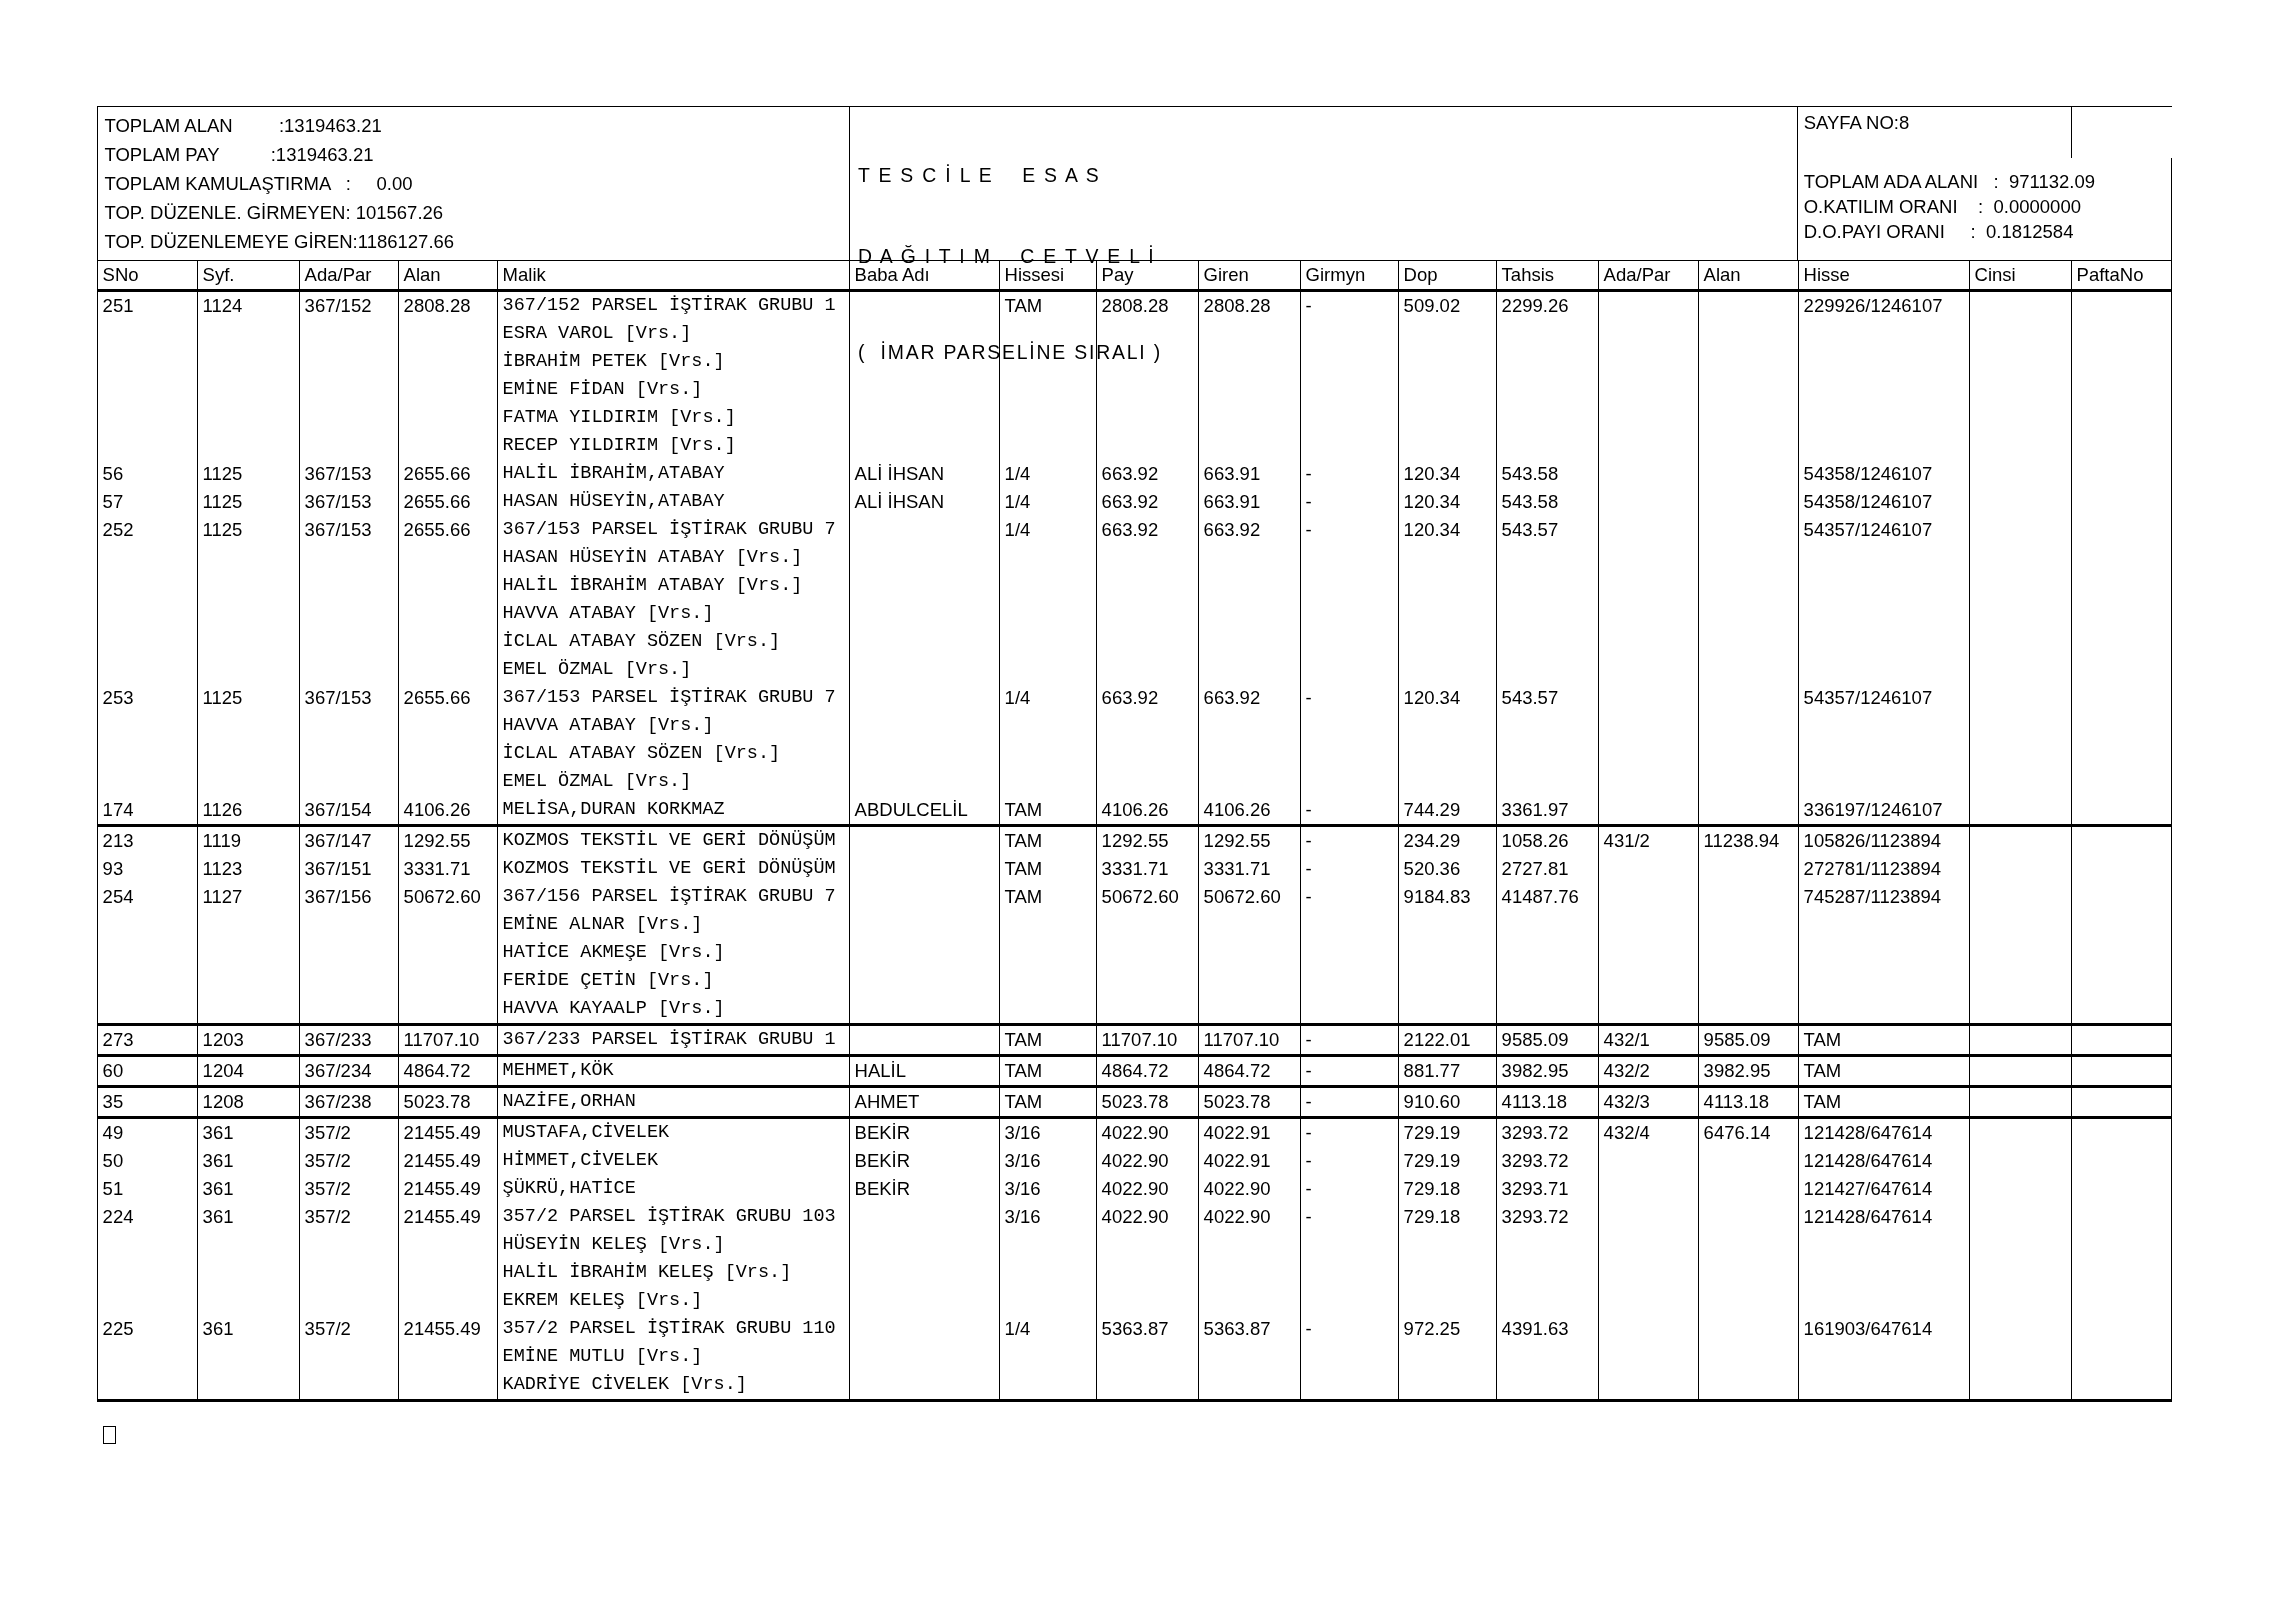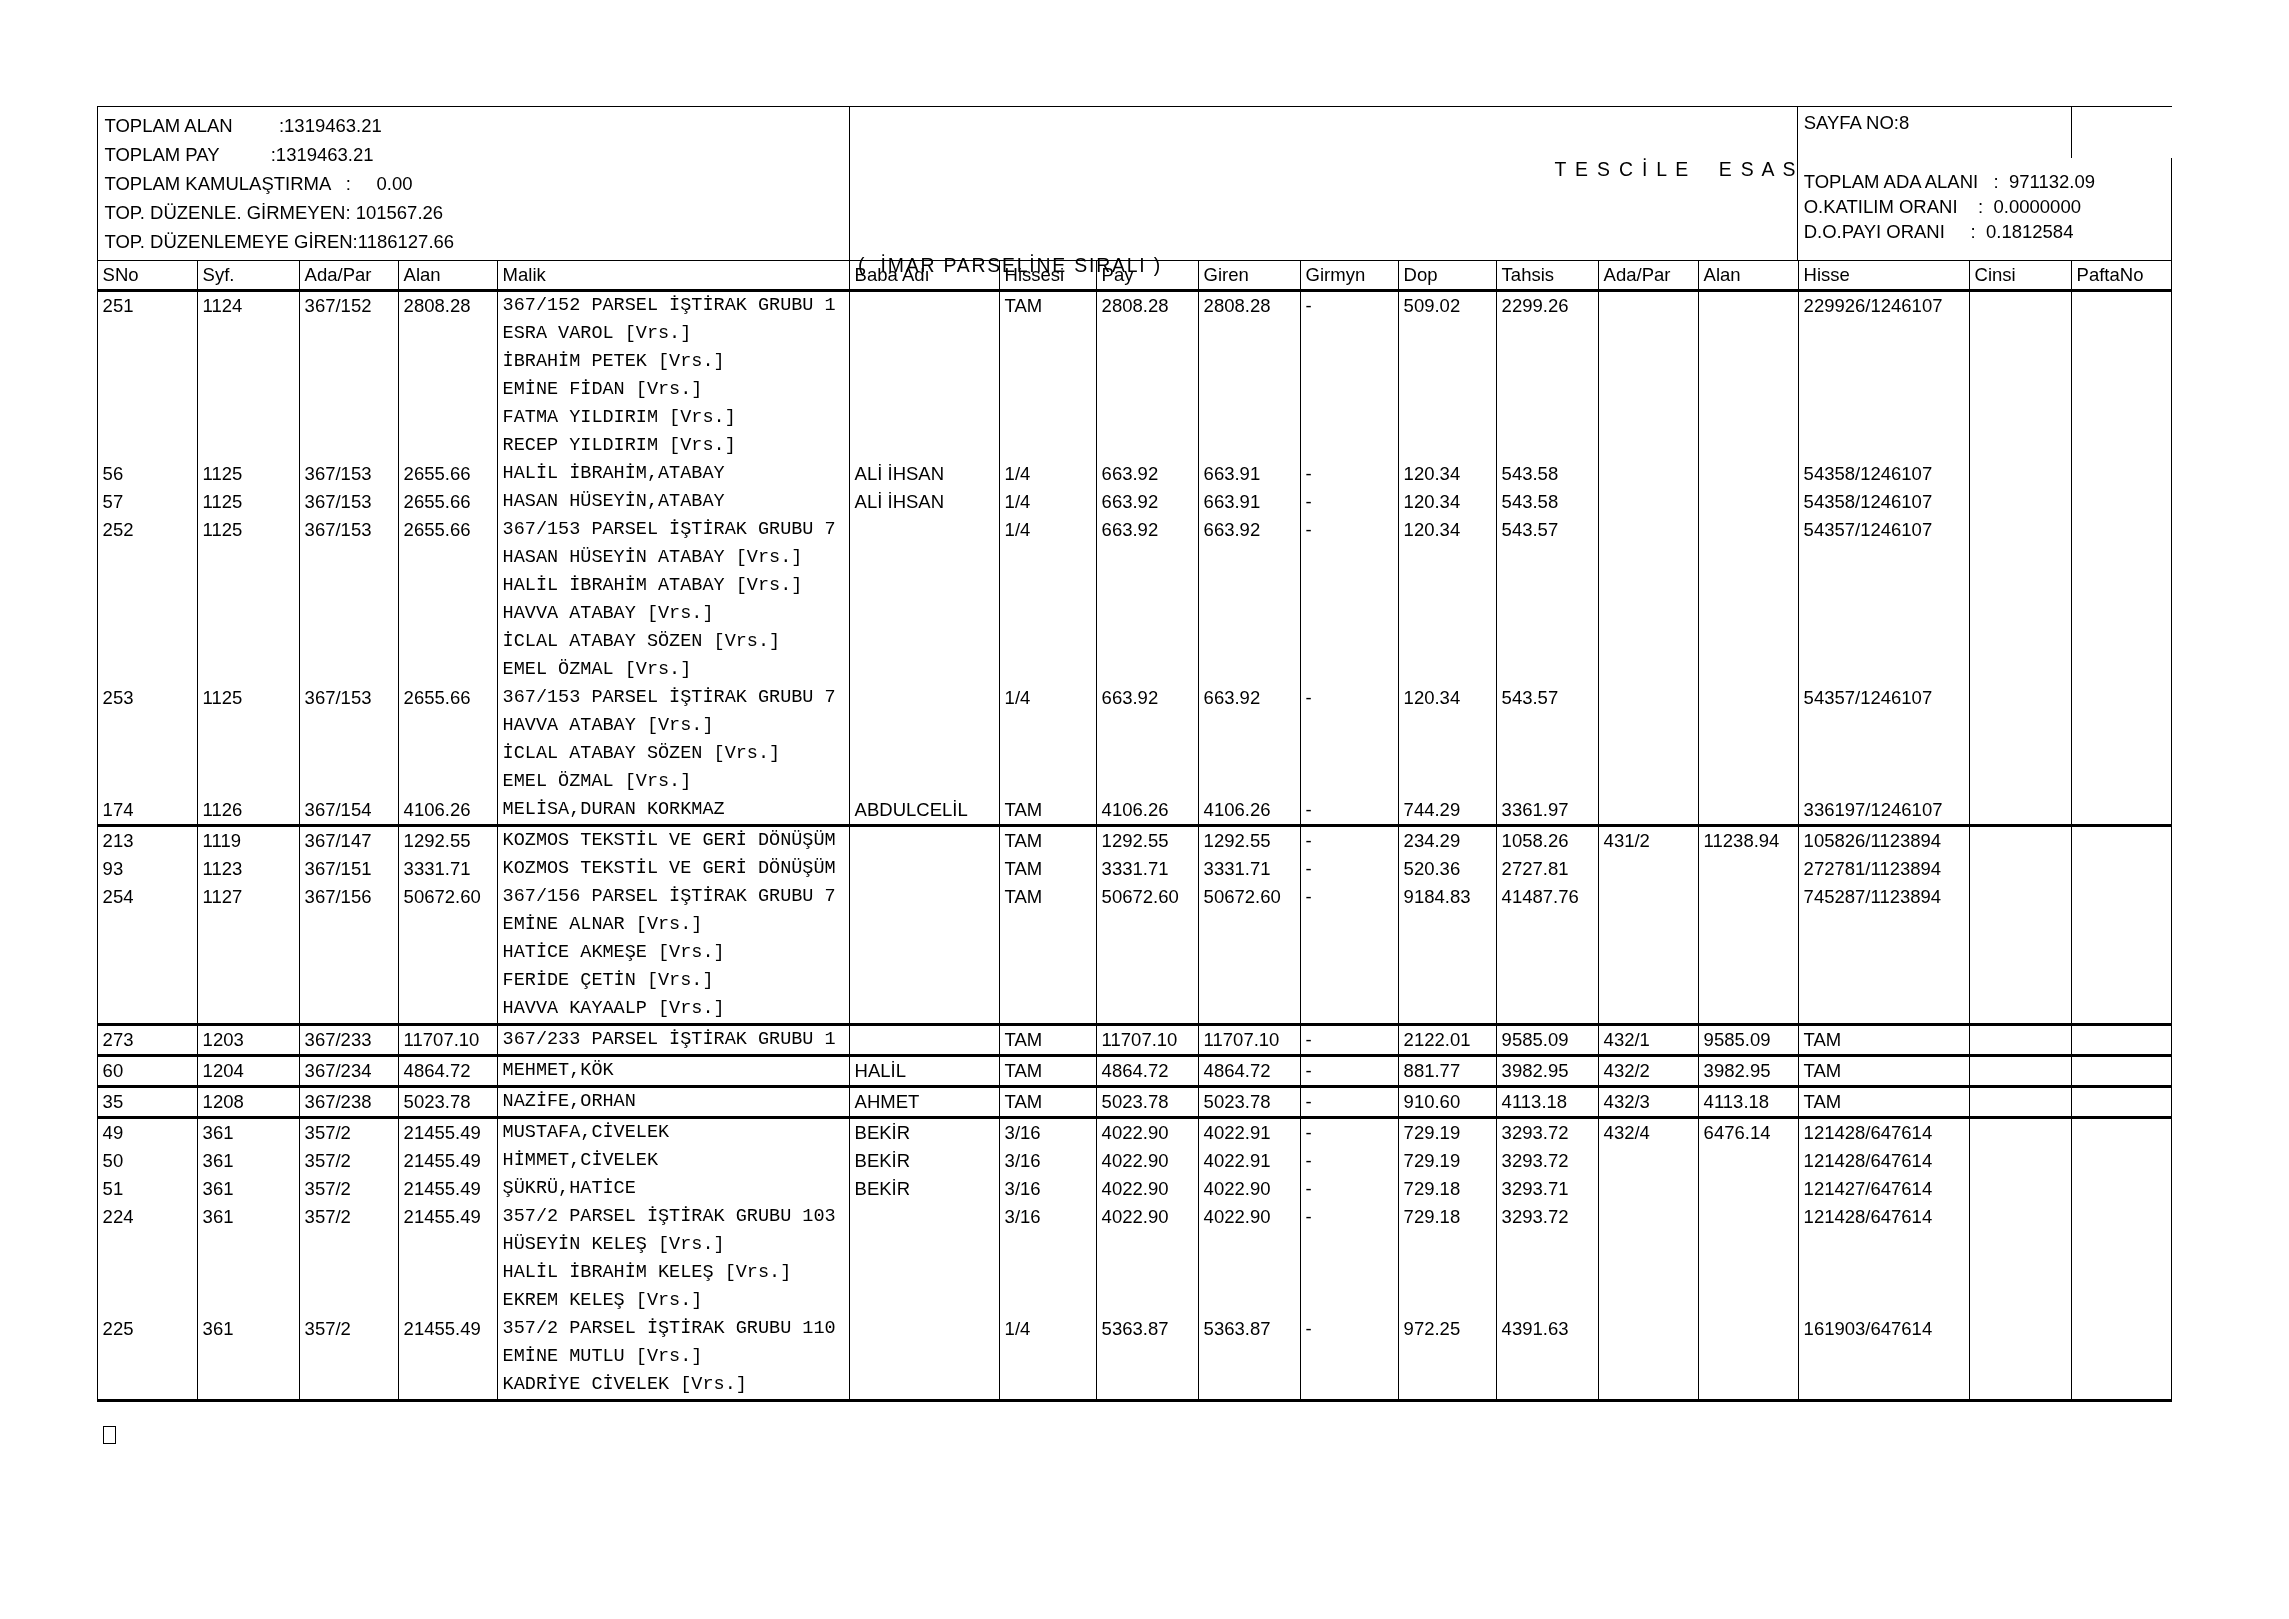--- a/index.html
+++ b/index.html
@@ -23,21 +23,21 @@
   }
   .hdr-left {
     width: 752px; border-right: 1.8px solid #000;
     padding: 3.7px 0 0 6.5px; font-size: 18.5px; line-height: 29px;
   }
   .hdr-left div { white-space: pre; }
   .hdr-mid {
     width: 949px; border-right: 1.8px solid #000;
     padding: 0 0 0 8.3px; font-size: 19.4px; letter-spacing: 1.8px; white-space: pre;
   }
-  .hdr-mid .t1 { margin-top: 5px; text-align: right; }
+  .hdr-mid .t1 { margin-top: 11px; }
   .hdr-mid .t2 { margin-top: 12px; }
   .hdr-mid .t3 { margin-top: 27px; }
   .hdr-right { width: 374px; font-size: 18.5px; }
   .sayfa-box {
     height: 51px; width: 274px;
     border-right: 1.8px solid #000;
     padding: 4.6px 0 0 5.5px;
   }
   .hdr-right-lower {
     height: 102px; border-right: 1.8px solid #000;
@@ -89,20 +89,21 @@
     <div class="hdr">
       <div class="hdr-left">
         <div>TOPLAM ALAN         :1319463.21</div>
         <div>TOPLAM PAY          :1319463.21</div>
         <div>TOPLAM KAMULAŞTIRMA   :     0.00</div>
         <div>TOP. DÜZENLE. GİRMEYEN: 101567.26</div>
         <div>TOP. DÜZENLEMEYE GİREN:1186127.66</div>
       </div>
       <div class="hdr-mid">
         <div class="t1">T E S C İ L E    E S A S</div>
+        <div class="t2">D A Ğ I T I M    C E T V E L İ</div>
         <div class="t3">(  İMAR PARSELİNE SIRALI )</div>
       </div>
       <div class="hdr-right">
         <div class="sayfa-box">SAYFA NO:8</div>
         <div class="hdr-right-lower">
           <div>TOPLAM ADA ALANI   :  971132.09</div>
           <div>O.KATILIM ORANI    :  0.0000000</div>
           <div>D.O.PAYI ORANI     :  0.1812584</div>
         </div>
       </div>

